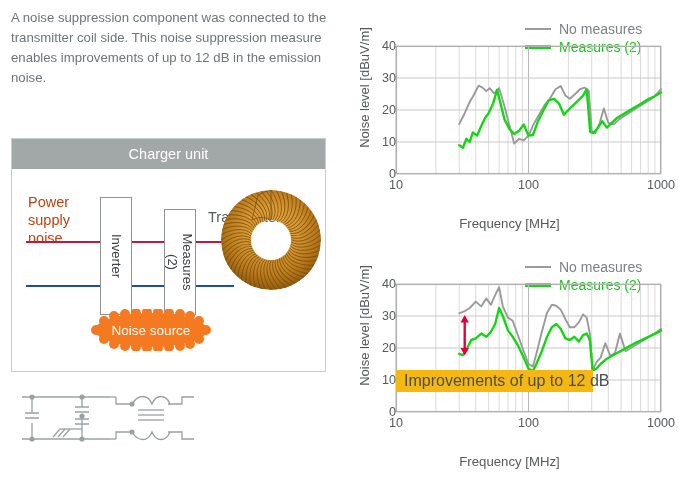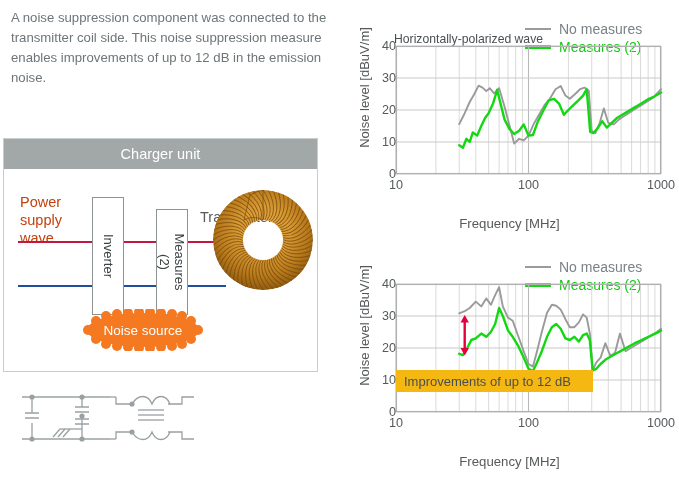--- a/index.html
+++ b/index.html
@@ -14,21 +14,21 @@
 
   
   .left-col{position:absolute;left:0;top:0;width:340px;height:487px;}
 
   .intro{
     position:absolute;left:11px;top:8px;width:318px;
     font-size:13.2px;line-height:20px;color:#6d7579;
   }
 
   .charger-box{
-    position:absolute;left:3px;top:138px;width:315px;height:234px;
+    position:absolute;left:11px;top:138px;width:315px;height:234px;
     border:1px solid #c8cdcd;background:#fff;box-sizing:border-box;
   }
   .charger-header{
     position:absolute;left:0;top:0;width:100%;height:30px;
     background:#a2a8a8;color:#ffffff;
     font-size:14.5px;text-align:center;line-height:30px;
   }
   .charger-body{position:absolute;left:0;top:30px;width:100%;height:204px;}
 
   .psu-label{
@@ -109,41 +109,41 @@
     font-size:12.6px;color:#55595b;transform:translateY(-50%);
     white-space:nowrap;
   }
   .xtick{
     position:absolute;top:100%;margin-top:4px;
     font-size:12.6px;color:#55595b;transform:translateX(-50%);
     white-space:nowrap;
   }
   .banner{
     position:absolute;background:#f5b813;color:#4a4f52;
-    font-size:13px;display:flex;align-items:center;
+    font-size:16px;display:flex;align-items:center;
     padding:0 8px;box-sizing:border-box;white-space:nowrap;
   }
 </style>
 </head>
 <body>
 
 <div class="page">
 
   <div class="left-col">
 
     <div class="intro">A noise suppression component was connected to the transmitter coil side. This noise suppression measure enables improvements of up to 12 dB in the emission noise.</div>
 
     <div class="charger-box">
       <div class="charger-header">Charger unit</div>
       <div class="charger-body">
 
         <div class="psu-label">
           <div>Power</div>
           <div>supply</div>
-          <div>wave</div>
+          <div>noise</div>
         </div>
 
         <div class="coil-label">Transmitter coil</div>
 
         <div class="wire red" style="left:14px;top:72px;width:208px;"></div>
         <div class="wire blue" style="left:14px;top:116px;width:208px;"></div>
 
         <div class="comp-box" style="left:88px;top:28px;width:32px;height:118px;">
           <span class="vtext">Inverter</span>
         </div>
@@ -327,21 +327,20 @@
             <circle cx="112" cy="44" r="2.6"></circle>
         </g>
       </svg>
     </div>
 
   </div>
 
   <div class="right-col">
 
     <div class="chart-block top">
-      <div class="chart-title">Horizontally-polarized wave</div>
 
       <div class="legend">
         <div class="legend-row">
           <span class="legend-swatch gray"></span>
           <span class="legend-text gray">No measures</span>
         </div>
         <div class="legend-row">
           <span class="legend-swatch green"></span>
           <span class="legend-text green">Measures (2)</span>
         </div>

